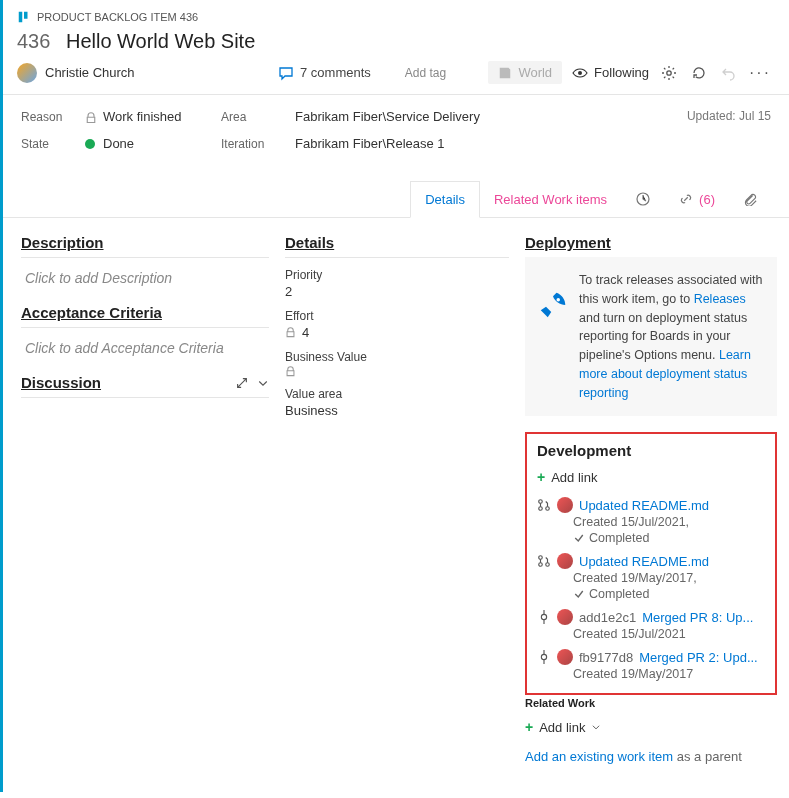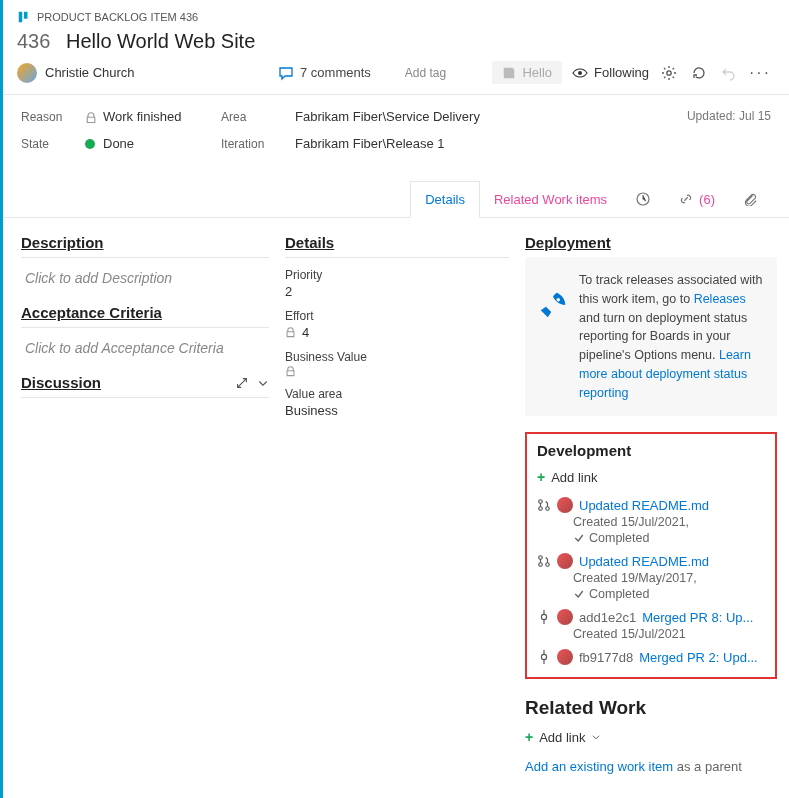--- a/index.html
+++ b/index.html
@@ -52,21 +52,21 @@
   
   .dev-box { border: 2px solid #e03434; margin-top: 16px; padding: 8px 10px 10px 10px; }
   .add-link { display: flex; align-items: center; gap: 6px; color: #333; font-size: 13px; padding: 6px 0; }
   .plus { color: #1aaa55; font-weight: bold; font-size:14px;}
   .dev-item { padding: 6px 0 2px 0; }
   .dev-line1 { display: flex; align-items: center; gap: 6px; font-size: 13px; }
   .dev-sub { font-size: 12.5px; color: #666; margin-left: 36px; margin-top: 2px; display:flex; align-items:center; gap:4px;}
   .commit-hash { color: #666; font-size: 13px; }
   .check { color: #666; }
 
-  .related-h { font-size: 19px; font-weight: 600; color: #222; margin-top: 18px; padding-bottom: 4px; }
+  .related-h { font-size: 11px; font-weight: 600; color: #222; margin-top: 2px; padding-bottom: 4px; }
   .add-parent { font-size: 13px; color: #666; padding: 8px 0; }
 
   svg { display: inline-block; vertical-align: middle; }
 </style>
 </head>
 <body>
 
 <div class="wrap">
   <div class="header">
     <div class="crumb">
@@ -90,21 +90,21 @@
             <path fill="none" stroke="#0078d4" stroke-width="1.3" d="M2 3h12v8H7l-3 3v-3H2z"></path>
           </svg>
         <span>7 comments</span>
       </div>
       <span class="add-tag">Add tag</span>
       <div class="meta-right">
         <div class="save-btn">
           <svg width="14" height="14" viewBox="0 0 16 16">
               <path fill="#bbb" d="M2 2h10l2 2v10H2zM4 4h6v3H4zM5 9h6v4H5z"></path>
             </svg>
-          <span>Hello</span>
+          <span>World</span>
         </div>
         <div class="follow">
           <svg width="16" height="16" viewBox="0 0 16 16">
               <path fill="none" stroke="#333" stroke-width="1.2" d="M1 8s2.5-4 7-4 7 4 7 4-2.5 4-7 4-7-4-7-4z"></path>
               <circle cx="8" cy="8" r="2" fill="#333"></circle>
             </svg>
           <span>Following</span>
         </div>
         <div class="icon-btn">
           <svg width="16" height="16" viewBox="0 0 16 16">
@@ -302,20 +302,21 @@
         <div class="dev-item">
           <div class="dev-line1">
             <svg width="14" height="14" viewBox="0 0 16 16">
                 <circle cx="8" cy="8" r="3" fill="none" stroke="#555" stroke-width="1.3"></circle>
                 <path stroke="#555" stroke-width="1.3" d="M8 0v5M8 11v5"></path>
               </svg>
             <span class="avatar-sm"></span>
             <span class="commit-hash">fb9177d8</span>
             <span class="link">Merged PR 2: Upd...</span>
           </div>
+          <div class="dev-sub">Created 19/May/2017</div>
         </div>
       </div>
 
       <div class="related-h">Related Work</div>
       <div class="add-link">
         <span class="plus">+</span>
         <span>Add link</span>
         <svg width="10" height="10" viewBox="0 0 16 16">
             <path stroke="#555" stroke-width="1.5" fill="none" d="M3 6l5 5 5-5"></path>
           </svg>

